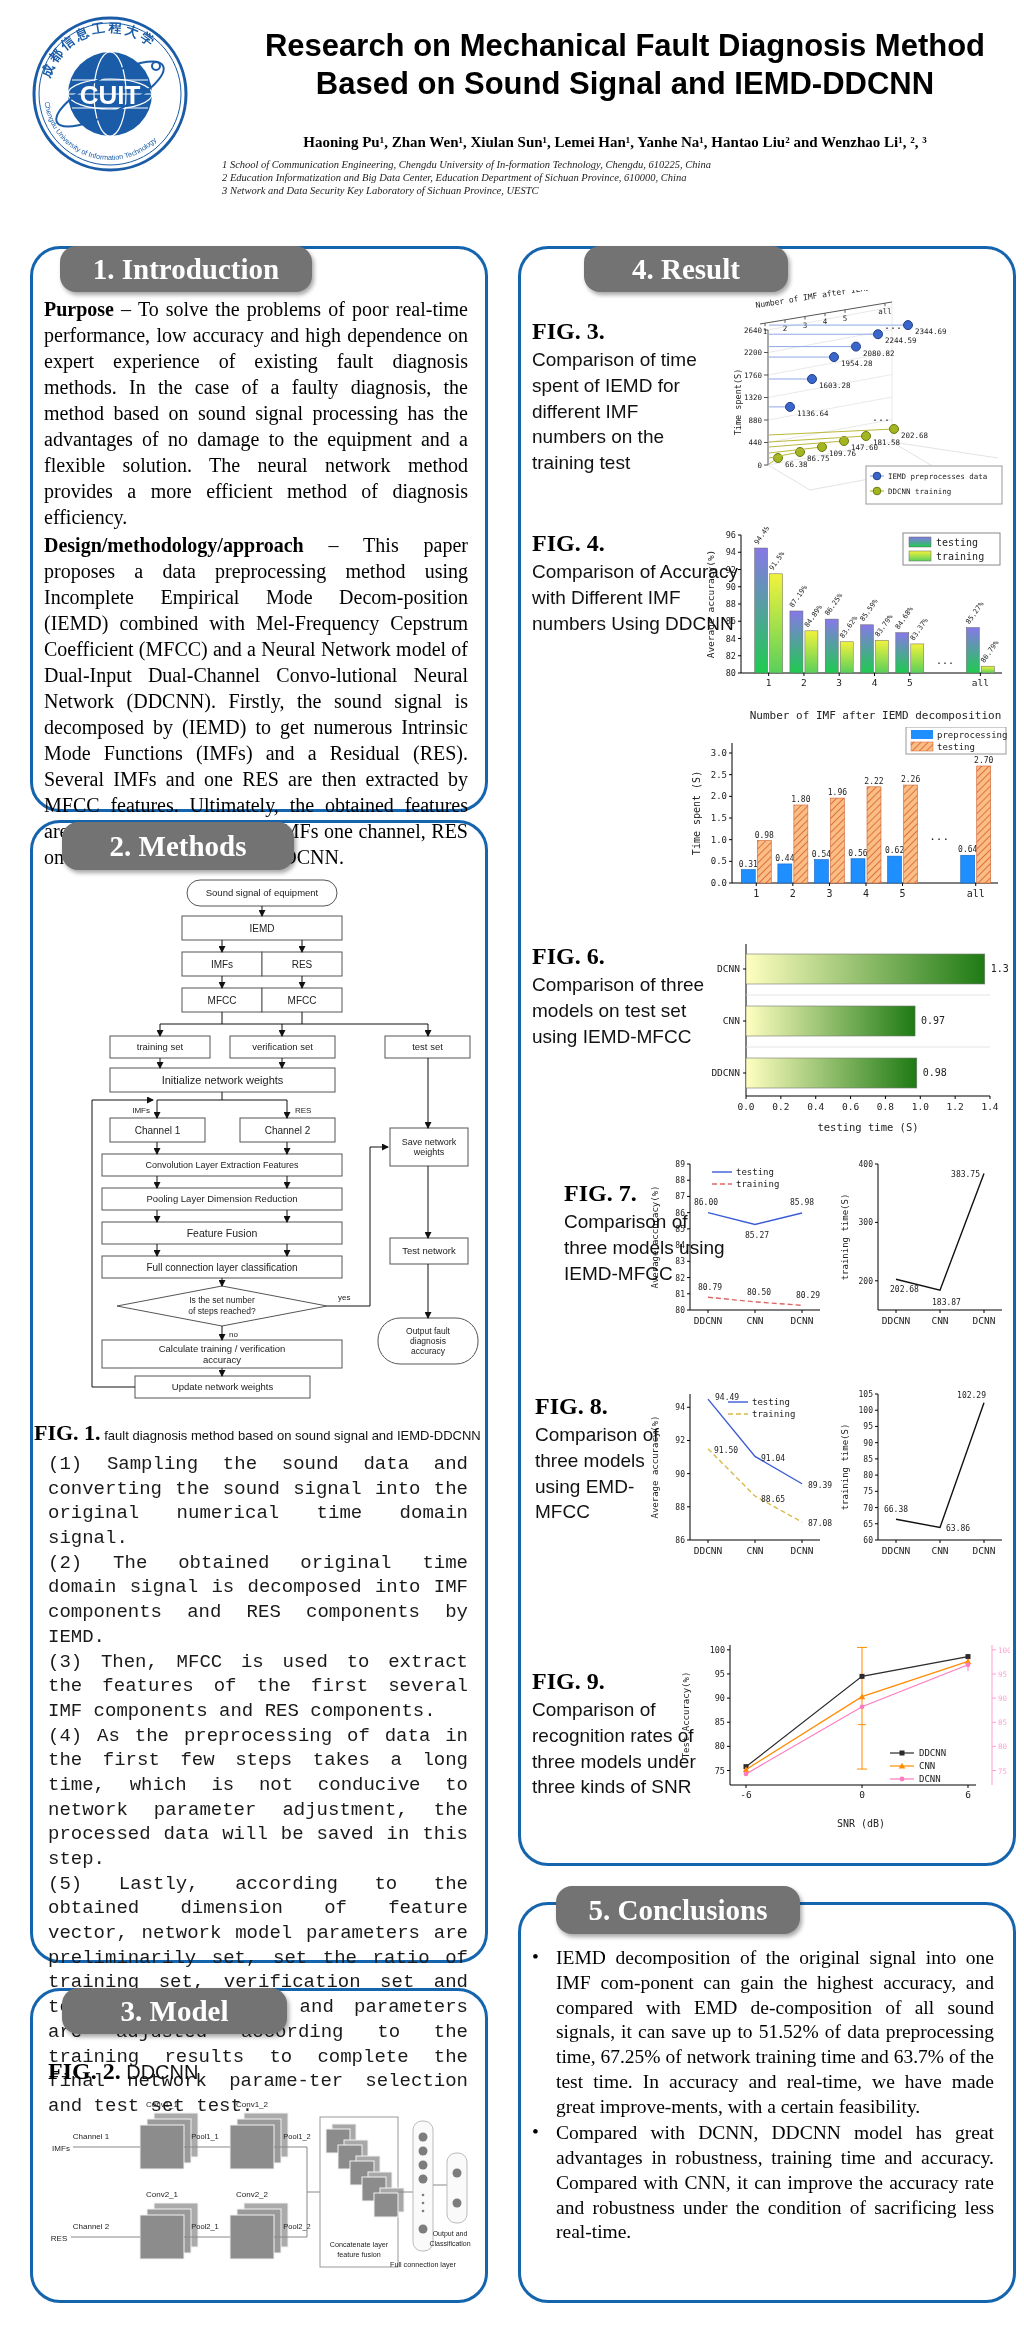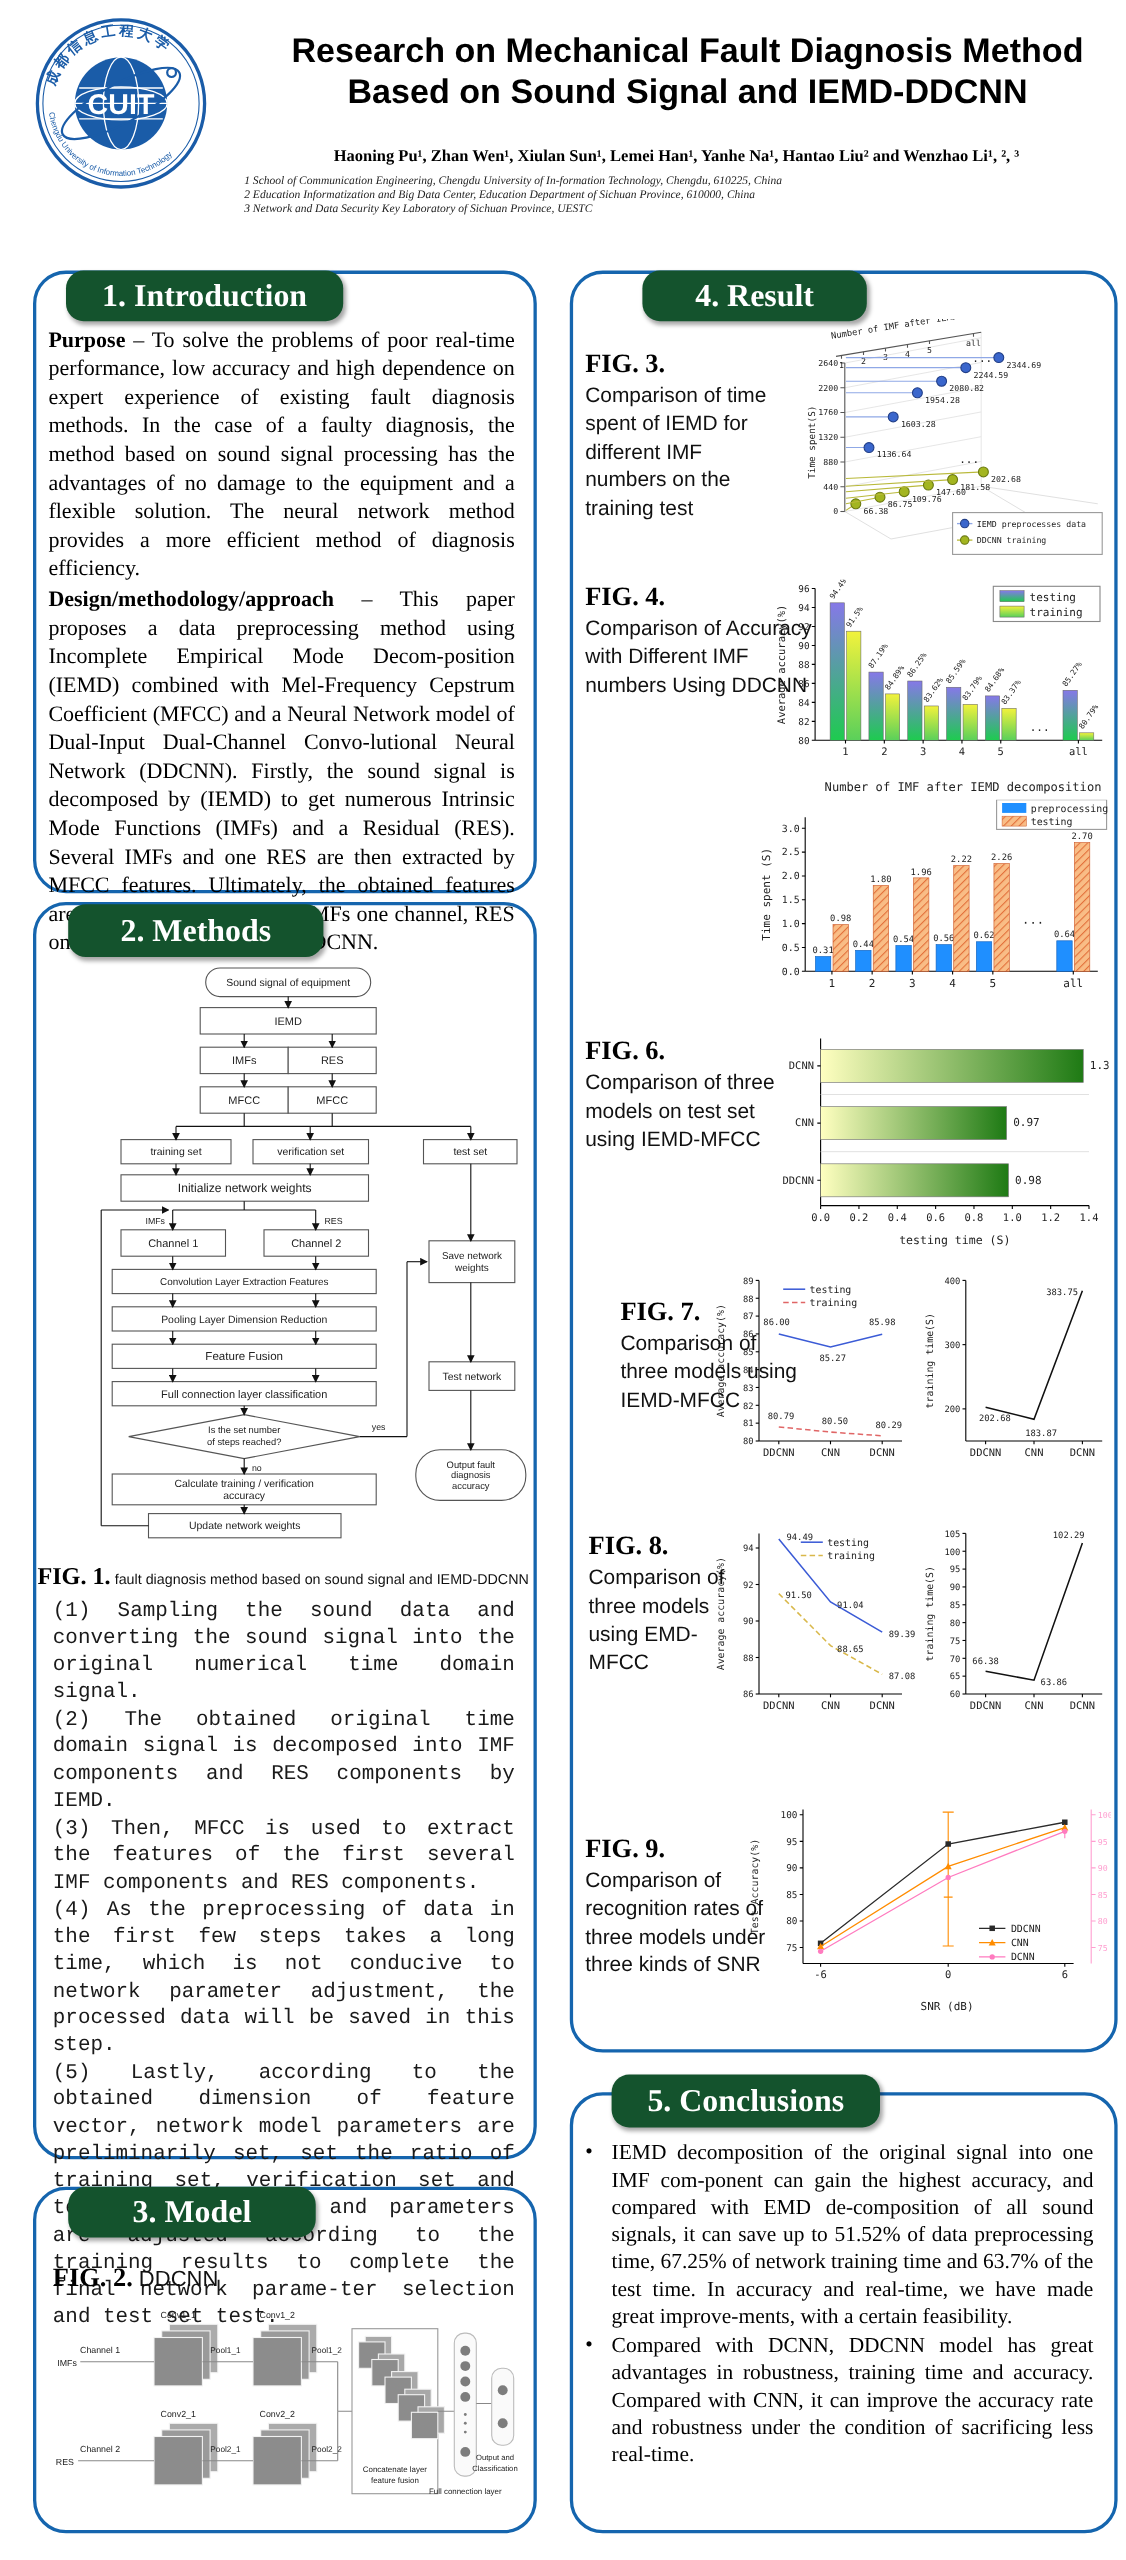--- a/index.html
+++ b/index.html
@@ -1,19 +1,19 @@
 <!DOCTYPE html>
 <html><head>
 <meta charset="utf-8">
 <style>
   html,body{margin:0;padding:0;background:#ffffff;}
   .poster{position:relative;width:1024px;height:2327px;background:#fff;overflow:hidden;
           font-family:"Liberation Sans",sans-serif;}
   .panel{position:absolute;border:3.5px solid #1565ae;border-radius:30px;background:#fff;}
-  .pill{position:absolute;background:#14532d;color:#fff;font-family:"Liberation Serif",serif;
+  .pill{position:absolute;background:#737373;color:#fff;font-family:"Liberation Serif",serif;
         font-weight:bold;border-radius:16px;display:flex;align-items:center;justify-content:center;
         box-shadow:2px 3px 4px rgba(0,0,0,.35);z-index:6;font-size:29px;}
   .serifbody{font-family:"Liberation Serif",serif;font-size:20px;line-height:1.3;text-align:justify;color:#000;}
   .serifbody p{margin:0 0 2px 0;}
   .steps{font-family:Liberation Mono, monospace;font-size:19px;line-height:1.3;text-align:justify;color:#1a1a1a;}
   .figcap{position:absolute;z-index:4;}
   .figlab{font-family:"Liberation Serif",serif;font-weight:bold;font-size:24px;color:#000;}
   .figtext{font-family:"Liberation Sans",sans-serif;font-size:19px;line-height:1.36;color:#111;margin-top:2px;}
   .chart{position:absolute;z-index:3;}
   .title-line{position:absolute;left:240px;width:770px;text-align:center;

